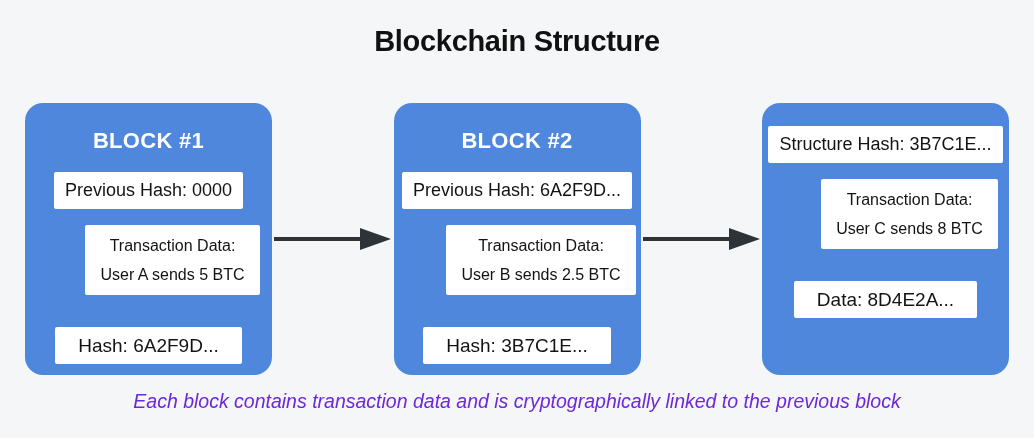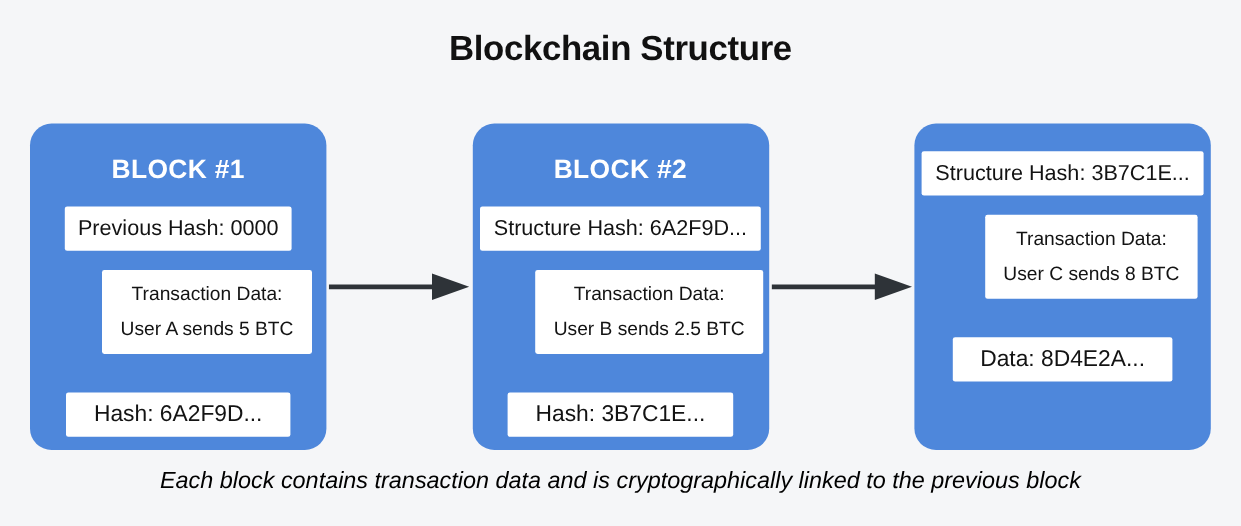--- a/index.html
+++ b/index.html
@@ -91,21 +91,21 @@
     align-items: center;
     justify-content: center;
     color: var(--arrow, #2E3338);
     height: 40px;
   }
   .caption {
     margin-top: 14px;
     text-align: center;
     font-size: 19.5px;
     font-style: italic;
-    color: #000000;
+    color: #6d28d9;
     line-height: 24px;
   }
 </style>
 </head>
 <body>
 
 <div class="canvas">
 
   <h1 class="diagram-title">Blockchain Structure</h1>
 
@@ -123,21 +123,21 @@
 
     <div class="arrow">
       <svg width="117" height="40" viewBox="0 0 117 40" aria-hidden="true">
         <line x1="0" y1="20" x2="92" y2="20" stroke="currentColor" stroke-width="4"></line>
         <polygon points="86,9 117,20 86,31" fill="currentColor"></polygon>
       </svg>
     </div>
 
     <div class="block">
       <div class="block-title">BLOCK #2</div>
-      <div class="wbox prev">Structure Hash: 6A2F9D...</div>
+      <div class="wbox prev">Previous Hash: 6A2F9D...</div>
       <div class="wbox tx">
         <div>Transaction Data:</div>
         <div>User B sends 2.5 BTC</div>
       </div>
       <div class="wbox hash">Hash: 3B7C1E...</div>
     </div>
 
     <div class="arrow">
       <svg width="117" height="40" viewBox="0 0 117 40" aria-hidden="true">
         <line x1="0" y1="20" x2="92" y2="20" stroke="currentColor" stroke-width="4"></line>

